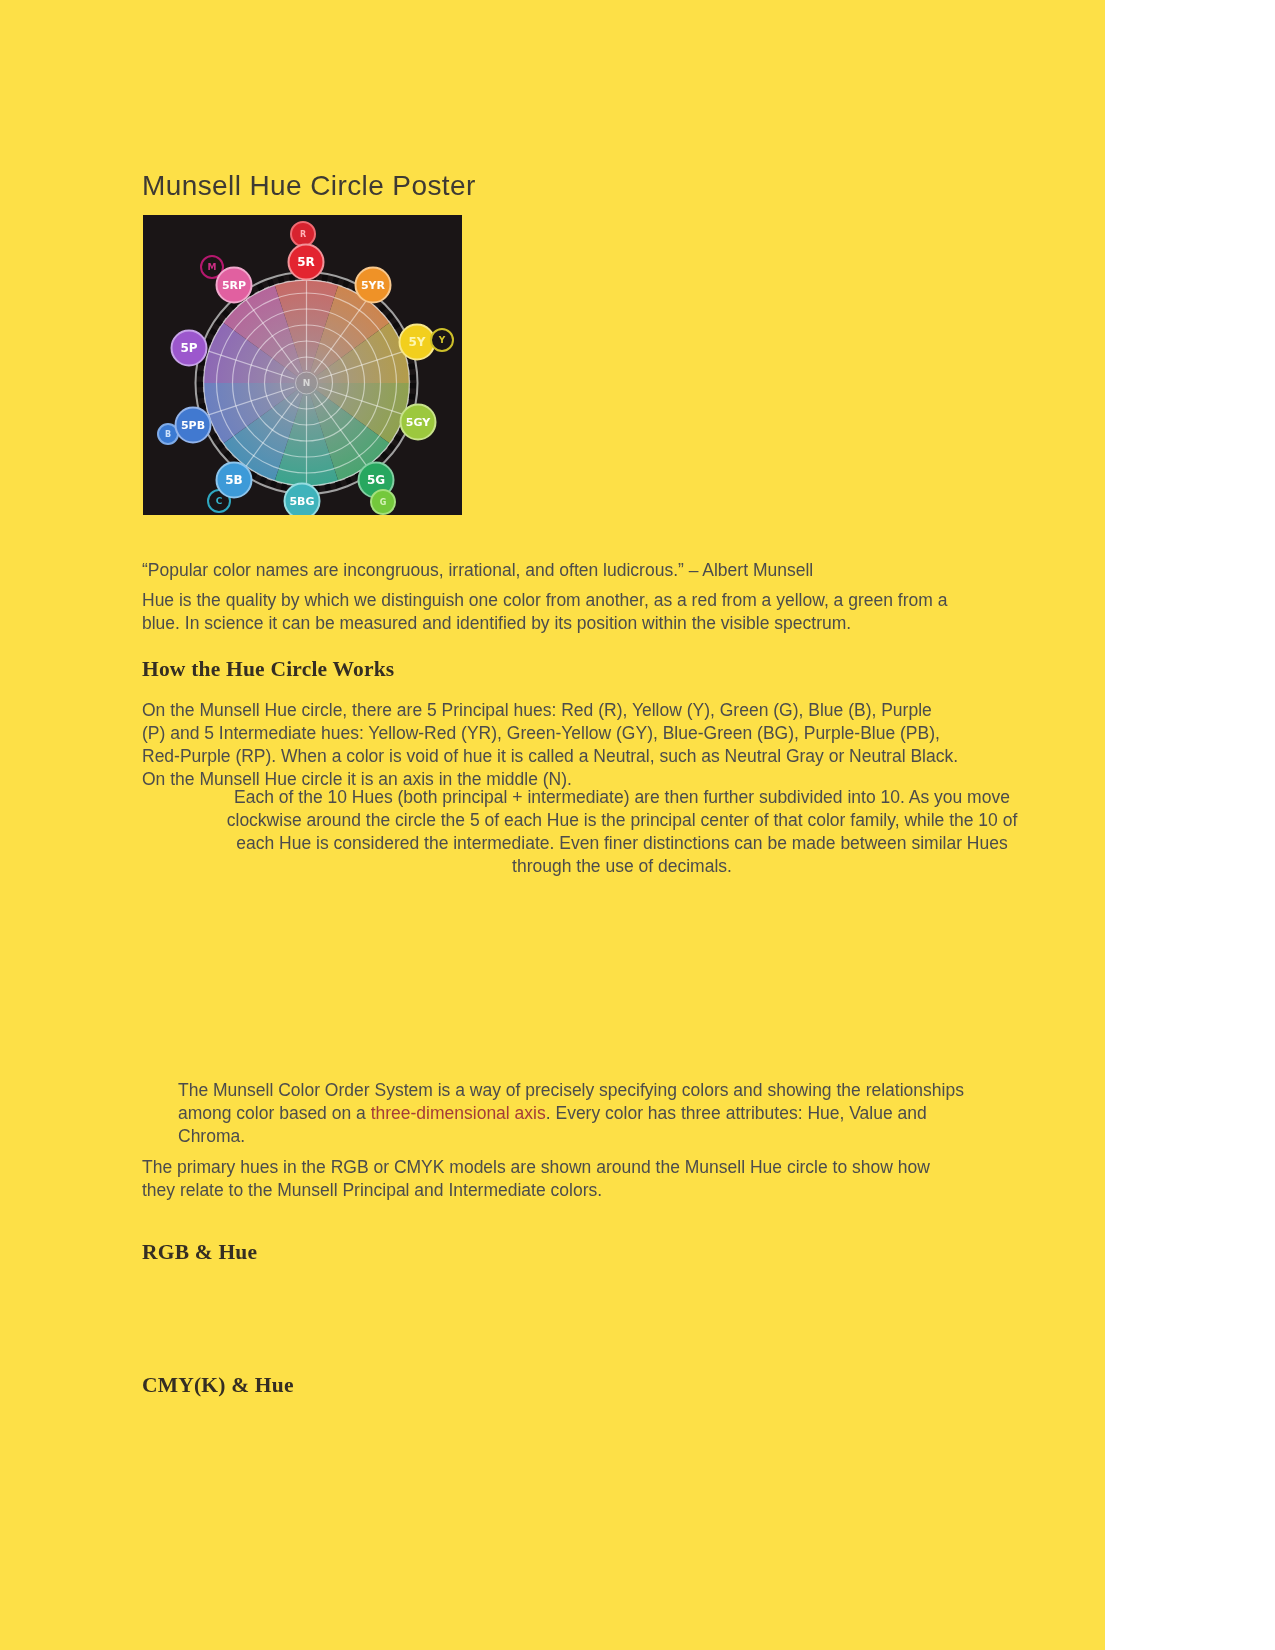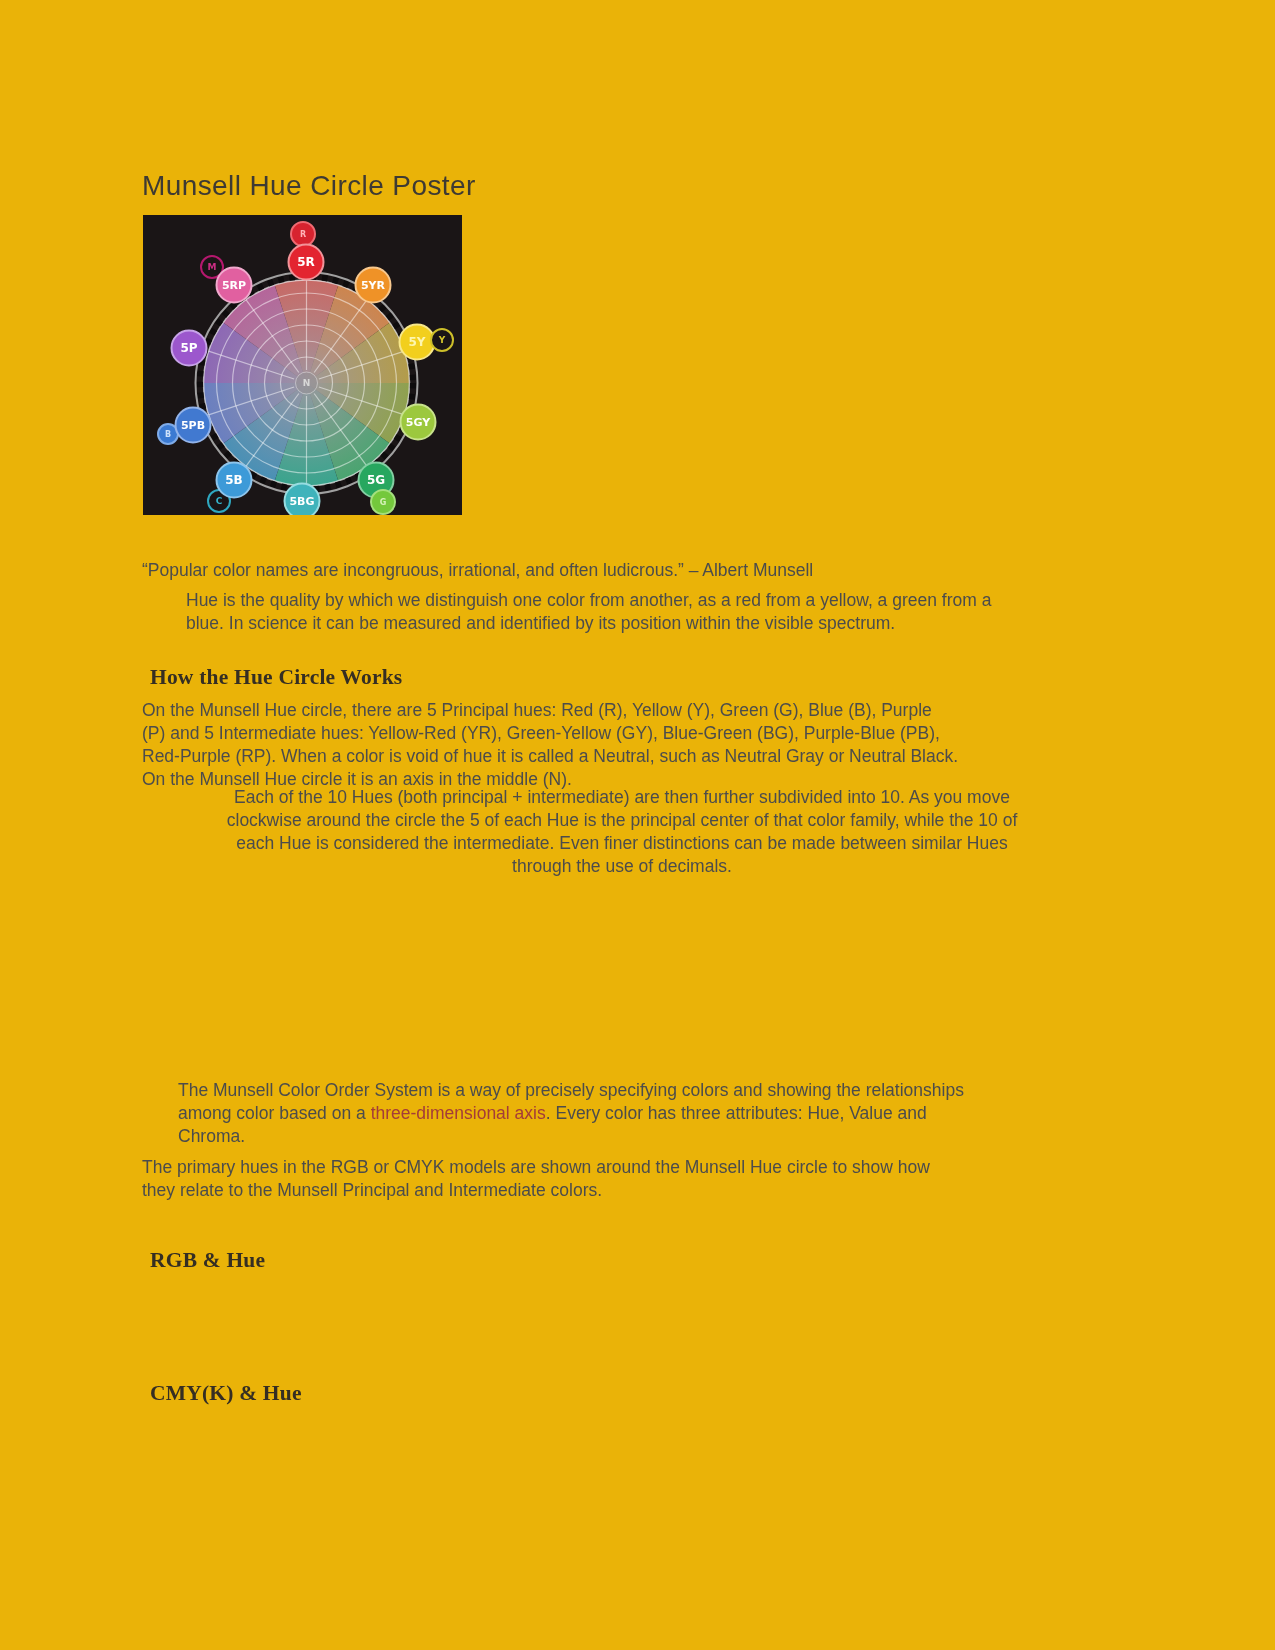--- a/index.html
+++ b/index.html
@@ -1,30 +1,30 @@
 <!DOCTYPE html>
 <html><head>
 <meta charset="utf-8">
 <style>
   html,body { margin:0; padding:0; background:#ffffff; }
   .page {
-    position:relative; width:1275px; height:1650px; background:#eab308;
+    position:relative; width:1105px; height:1650px; background:#fde047;
     font-family:"Liberation Sans", sans-serif; overflow:hidden;
   }
   .abs { position:absolute; left:142px; }
   .doc-title {
     margin:0; font-size:28px; font-weight:400; letter-spacing:0.4px;
     color:#3e3a33;
   }
   .para {
     margin:0; width:960px; font-size:17.5px; line-height:23px;
     color:#4c4c4c; white-space:pre-line;
   }
   .h2 {
-    margin:8px; font-family:"Liberation Serif", serif; font-size:21.5px;
+    margin:0; font-family:"Liberation Serif", serif; font-size:21.5px;
     font-weight:700; color:#352e23; letter-spacing:0.2px;
   }
   .link { color:#a43c39; text-decoration:none; cursor:pointer; }
   .hue-figure { position:absolute; left:143px; top:215px; width:319px; height:300px; margin:0; }
   .hue-figure svg { display:block; }
 </style>
 </head>
 <body>
 
 <div class="page">
@@ -103,21 +103,21 @@
         <text x="46" y="137.32" text-anchor="middle" fill="#ffffff" font-size="12" font-weight="bold" font-family="&quot;DejaVu Sans&quot;, sans-serif">5P</text>
         <circle cx="69" cy="52" r="11" fill="#1a1516" stroke="#b5186e" stroke-width="2"></circle>
         <text x="69" y="55.24" text-anchor="middle" fill="#cc2e85" font-size="9" font-weight="bold" font-family="&quot;DejaVu Sans&quot;, sans-serif">M</text>
         <circle cx="91" cy="70" r="17.5" fill="#e160a0" stroke="#f0a9cd" stroke-width="2"></circle>
         <text x="91" y="73.96" text-anchor="middle" fill="#ffffff" font-size="11" font-weight="bold" font-family="&quot;DejaVu Sans&quot;, sans-serif">5RP</text>
       </svg>
   </figure>
 
   <p class="abs para" style="top:559px;">“Popular color names are incongruous, irrational, and often ludicrous.” – Albert Munsell</p>
 
-  <p class="abs para" style="top:589px;margin-left:44px;">Hue is the quality by which we distinguish one color from another, as a red from a yellow, a green from a
+  <p class="abs para" style="top:589px;">Hue is the quality by which we distinguish one color from another, as a red from a yellow, a green from a
 blue. In science it can be measured and identified by its position within the visible spectrum.</p>
 
   <h2 class="abs h2" style="top:657px;">How the Hue Circle Works</h2>
 
   <p class="abs para" style="top:699px;">On the Munsell Hue circle, there are 5 Principal hues: Red (R), Yellow (Y), Green  (G), Blue (B), Purple
 (P) and 5 Intermediate hues: Yellow-Red (YR), Green-Yellow (GY), Blue-Green (BG), Purple-Blue (PB),
 Red-Purple (RP). When a color is void of hue it is called a Neutral, such as Neutral Gray or Neutral Black.
 On the Munsell Hue circle it is an axis in the middle (N).</p>
 
   <p class="abs para" style="top:786px;text-align:center;">Each of the 10 Hues (both principal + intermediate) are then further subdivided into 10. As you move

